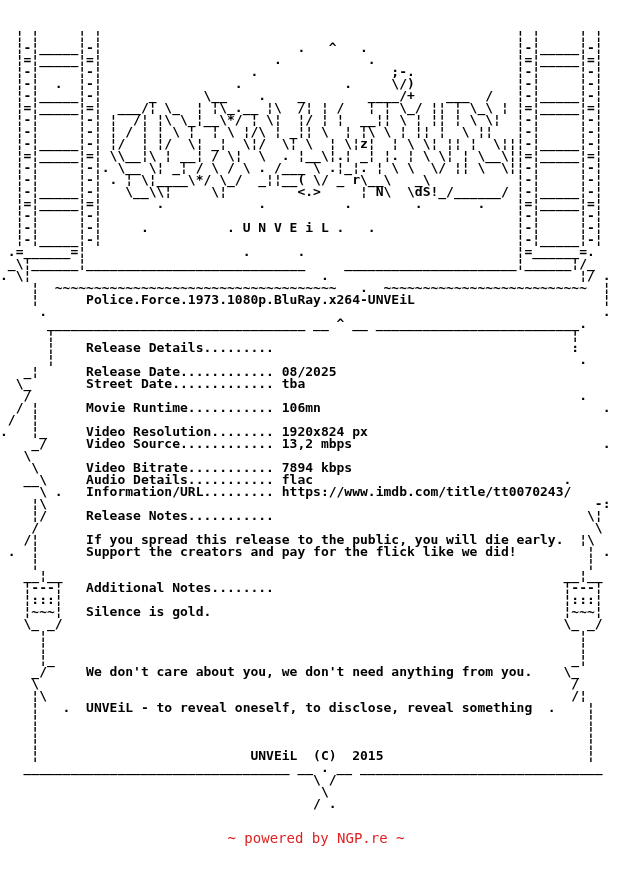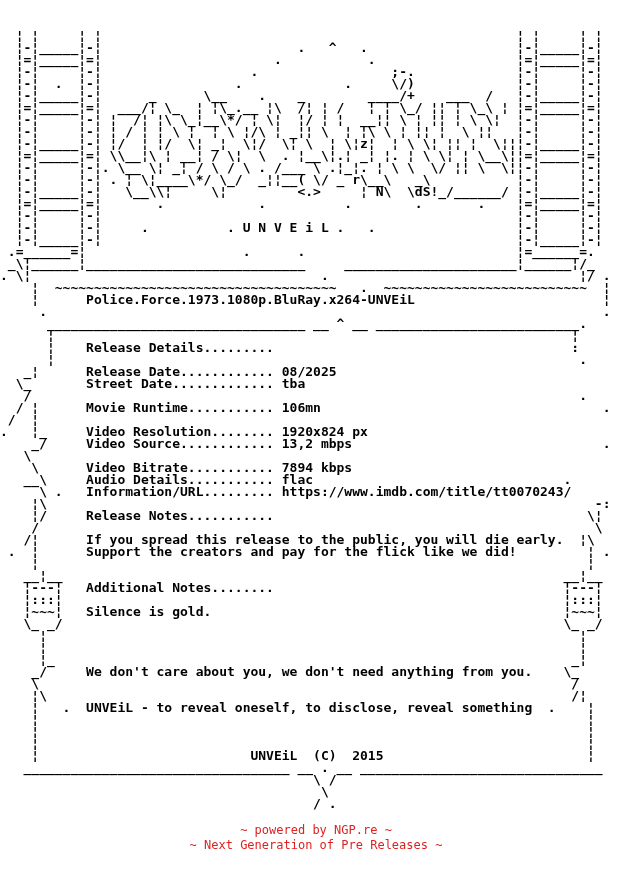--- a/index.html
+++ b/index.html
@@ -7,23 +7,23 @@
     width:632px; height:876px; background:#ffffff; overflow:hidden;
     font-family:"DejaVu Sans Mono", monospace;
   }
   .nfo-art {
     margin:0; padding:30px 0 0 0;
     font-family:"DejaVu Sans Mono", monospace;
     font-size:13px; line-height:12px; font-weight:bold;
     color:#000; letter-spacing:0; white-space:pre;
   }
   .nfo-footer {
-    margin-top:13px; text-align:center;
+    margin-top:21px; text-align:center;
     font-family:"DejaVu Sans Mono", monospace;
-    font-size:12px; line-height:15px; font-weight:normal;
+    font-size:14px; line-height:15px; font-weight:normal;
   }
 </style>
 </head>
 <body style="background: rgb(255, 255, 255);">
 
 <div>
   <pre class="nfo-art" style="color: rgb(0, 0, 0);">  ¦ ¦     ¦ ¦                                                     ¦ ¦     ¦ ¦
   ¦-¦_____¦-¦                         .   ^   .                   ¦-¦_____¦-¦
   ¦=¦_____¦=¦                      .           .                  ¦=¦_____¦=¦
   ¦-¦     ¦-¦                   .                 ;-.             ¦-¦     ¦-¦
@@ -84,15 +84,14 @@
     ¦                                                                      ¦
     ¦                                                                      ¦
     ¦                           UNVEiL  (C)  2015                          ¦
    __________________________________ __ . __ _______________________________
                                         \ /
                                          \
                                         / .</pre>
 
   <div class="nfo-footer" style="color: rgb(221, 34, 34);">
     <div>~ powered by NGP.re ~</div>
-    <div>~ Next Generation of Pre Releases ~</div>
   </div>
 </div>
 
 </body></html>

